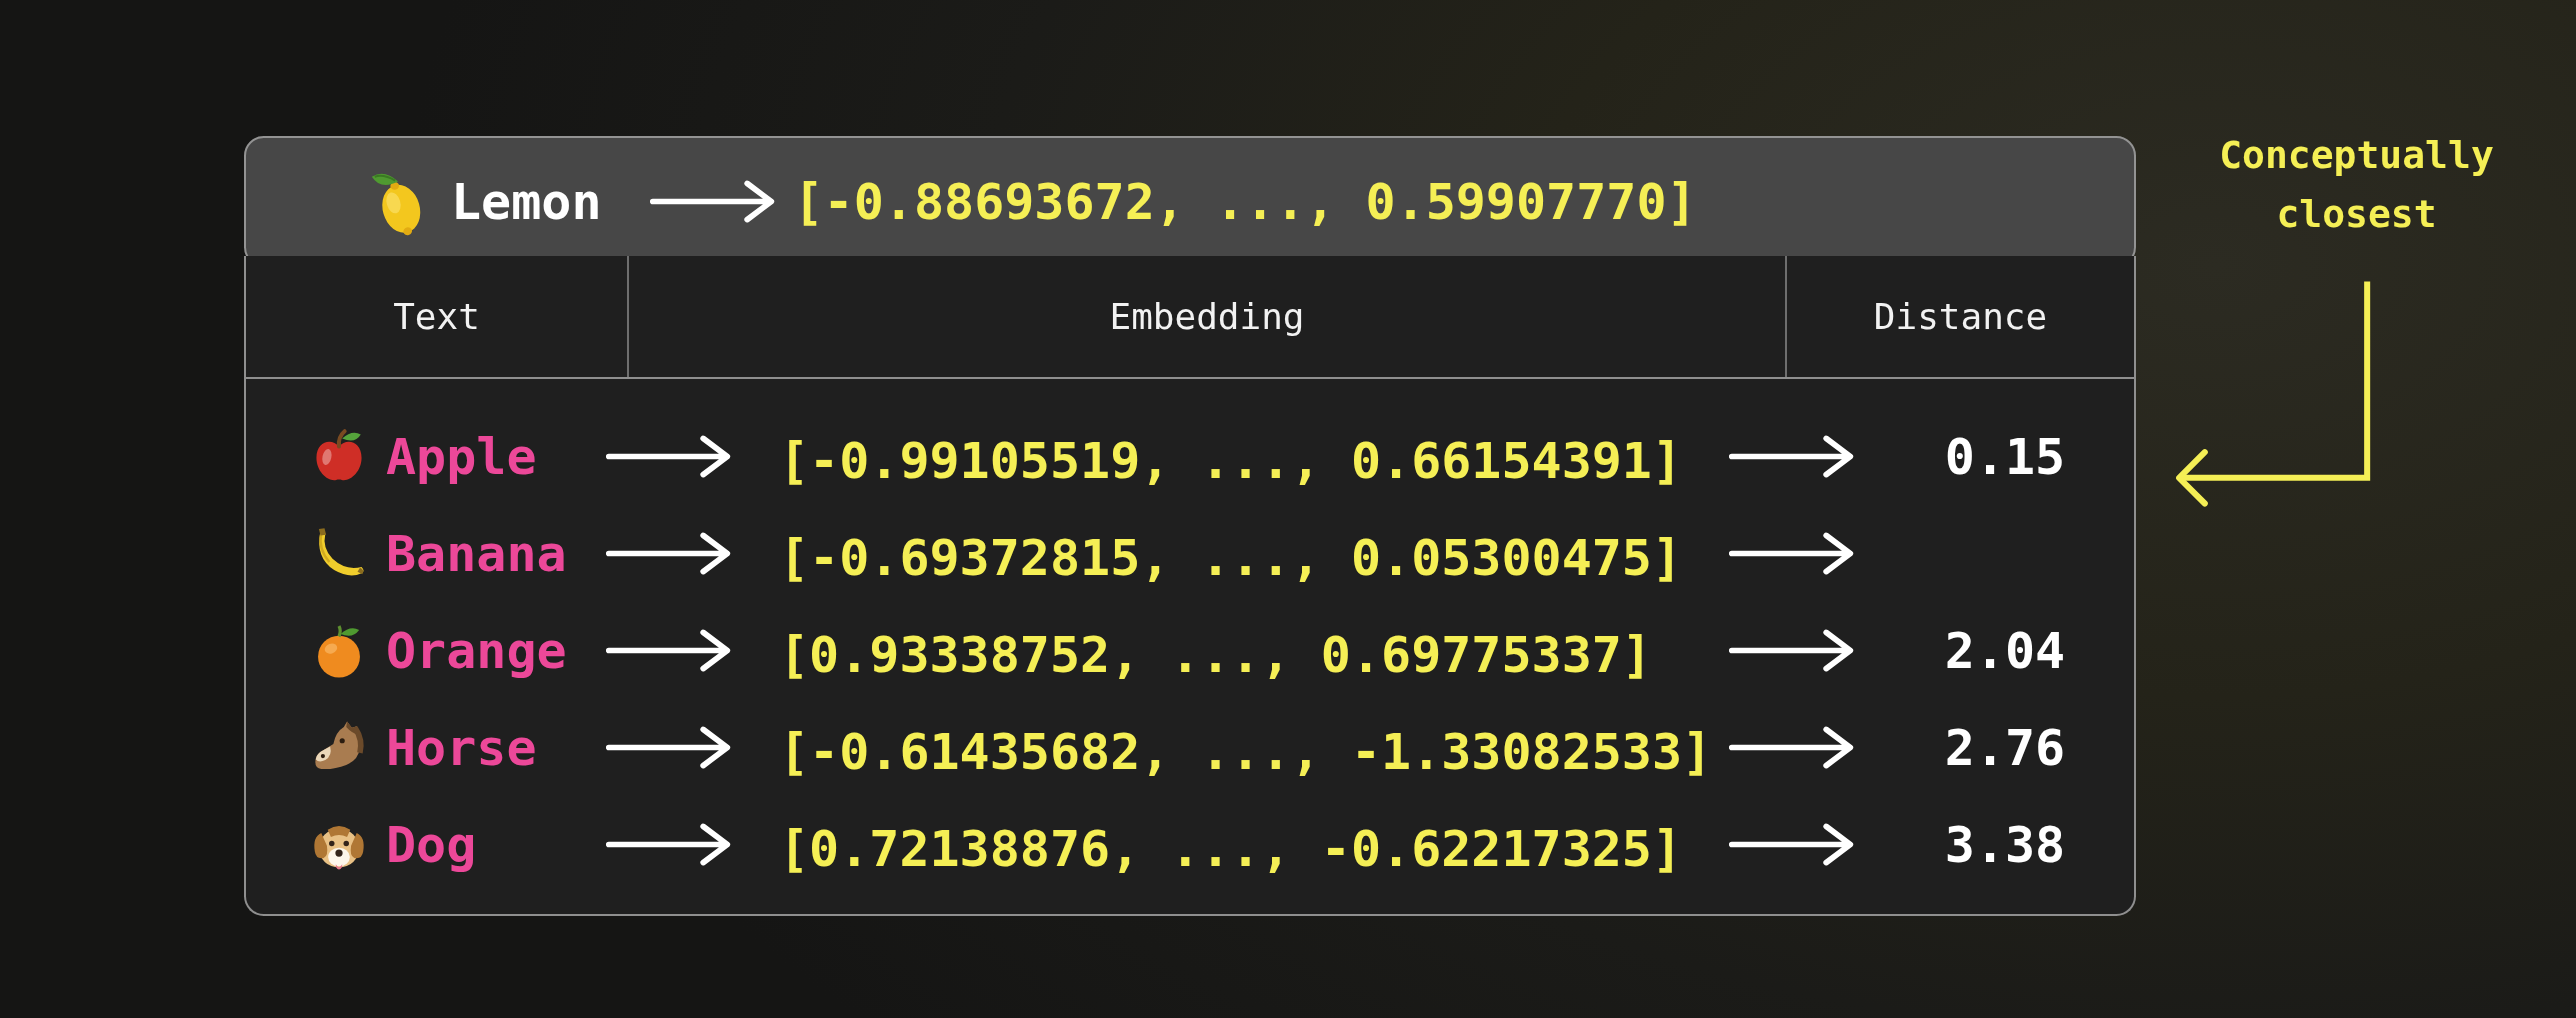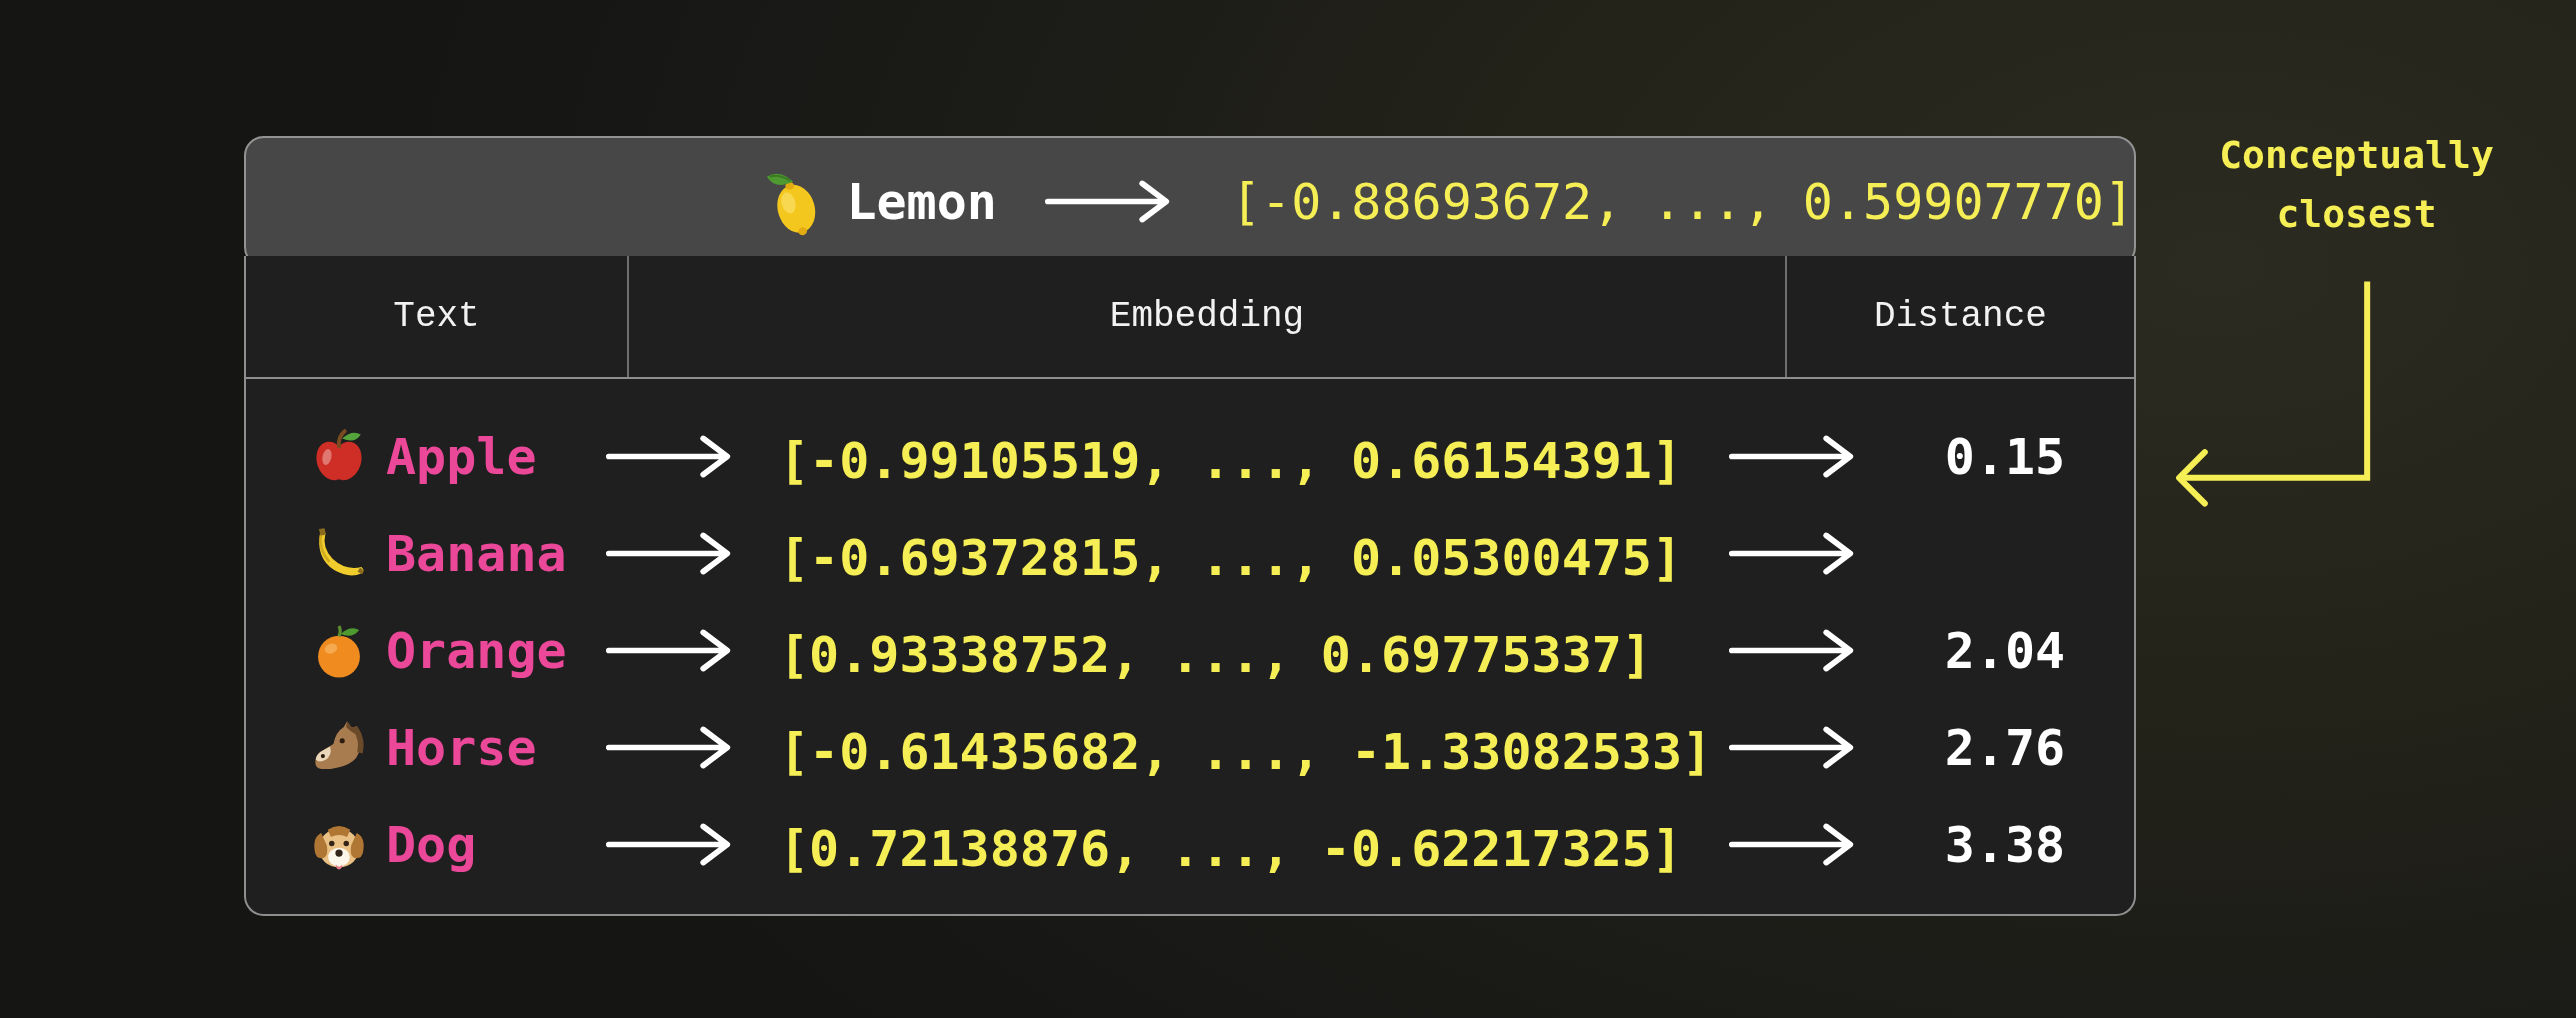--- a/index.html
+++ b/index.html
@@ -18,33 +18,31 @@
     position: absolute;
     left: 244px; top: 136px;
     width: 1892px; height: 131px;
     box-sizing: border-box;
     background: #474747;
     border: 2.3px solid #939393;
     border-radius: 19.7px;
     display: flex;
     align-items: center;
     padding-left: 120px;
-    justify-content: flex-end;
   }
   .query-bar .icon { width: 70px; height: 70px; flex: 0 0 auto; }
   .query-bar .icon svg { width: 100%; height: 100%; display: block; }
   .query-label {
     margin-left: 15px;
     font-size: 50px; font-weight: bold; color: #ffffff;
     white-space: nowrap;
   }
   .query-bar .arr { margin-left: 47px; }
   .query-embedding {
-    margin-left: 42px;
-    font-size: 50px; font-weight: normal; color: #f5ef55;
+    font-size: 50px; font-weight: bold; color: #f5ef55;
     white-space: nowrap;
   }
 
   
   .arr { width: 145px; height: 47px; flex: 0 0 auto; color: #ffffff; }
   .arr svg { width: 100%; height: 100%; display: block; }
 
   
   .emb-table {
     position: absolute;
@@ -54,21 +52,20 @@
     background: #1f1f1f;
     border: 2.3px solid #8f8f8f;
     border-top: none;
     border-radius: 0 0 19.7px 19.7px;
   }
   .thead {
     display: grid;
     grid-template-columns: 381px 1160px 1fr;
     height: 121px;
     border-bottom: 2.3px solid #8f8f8f;
-    font-family: Liberation Mono, monospace;
   }
   .th {
     display: flex; align-items: center; justify-content: center;
     color: #f2f2f2; font-size: 36px; font-weight: normal;
   }
   .th-mid { border-left: 2.3px solid #6e6e6e; border-right: 2.3px solid #6e6e6e; }
 
   .tbody { padding-top: 29px; }
   .row {
     display: grid;

